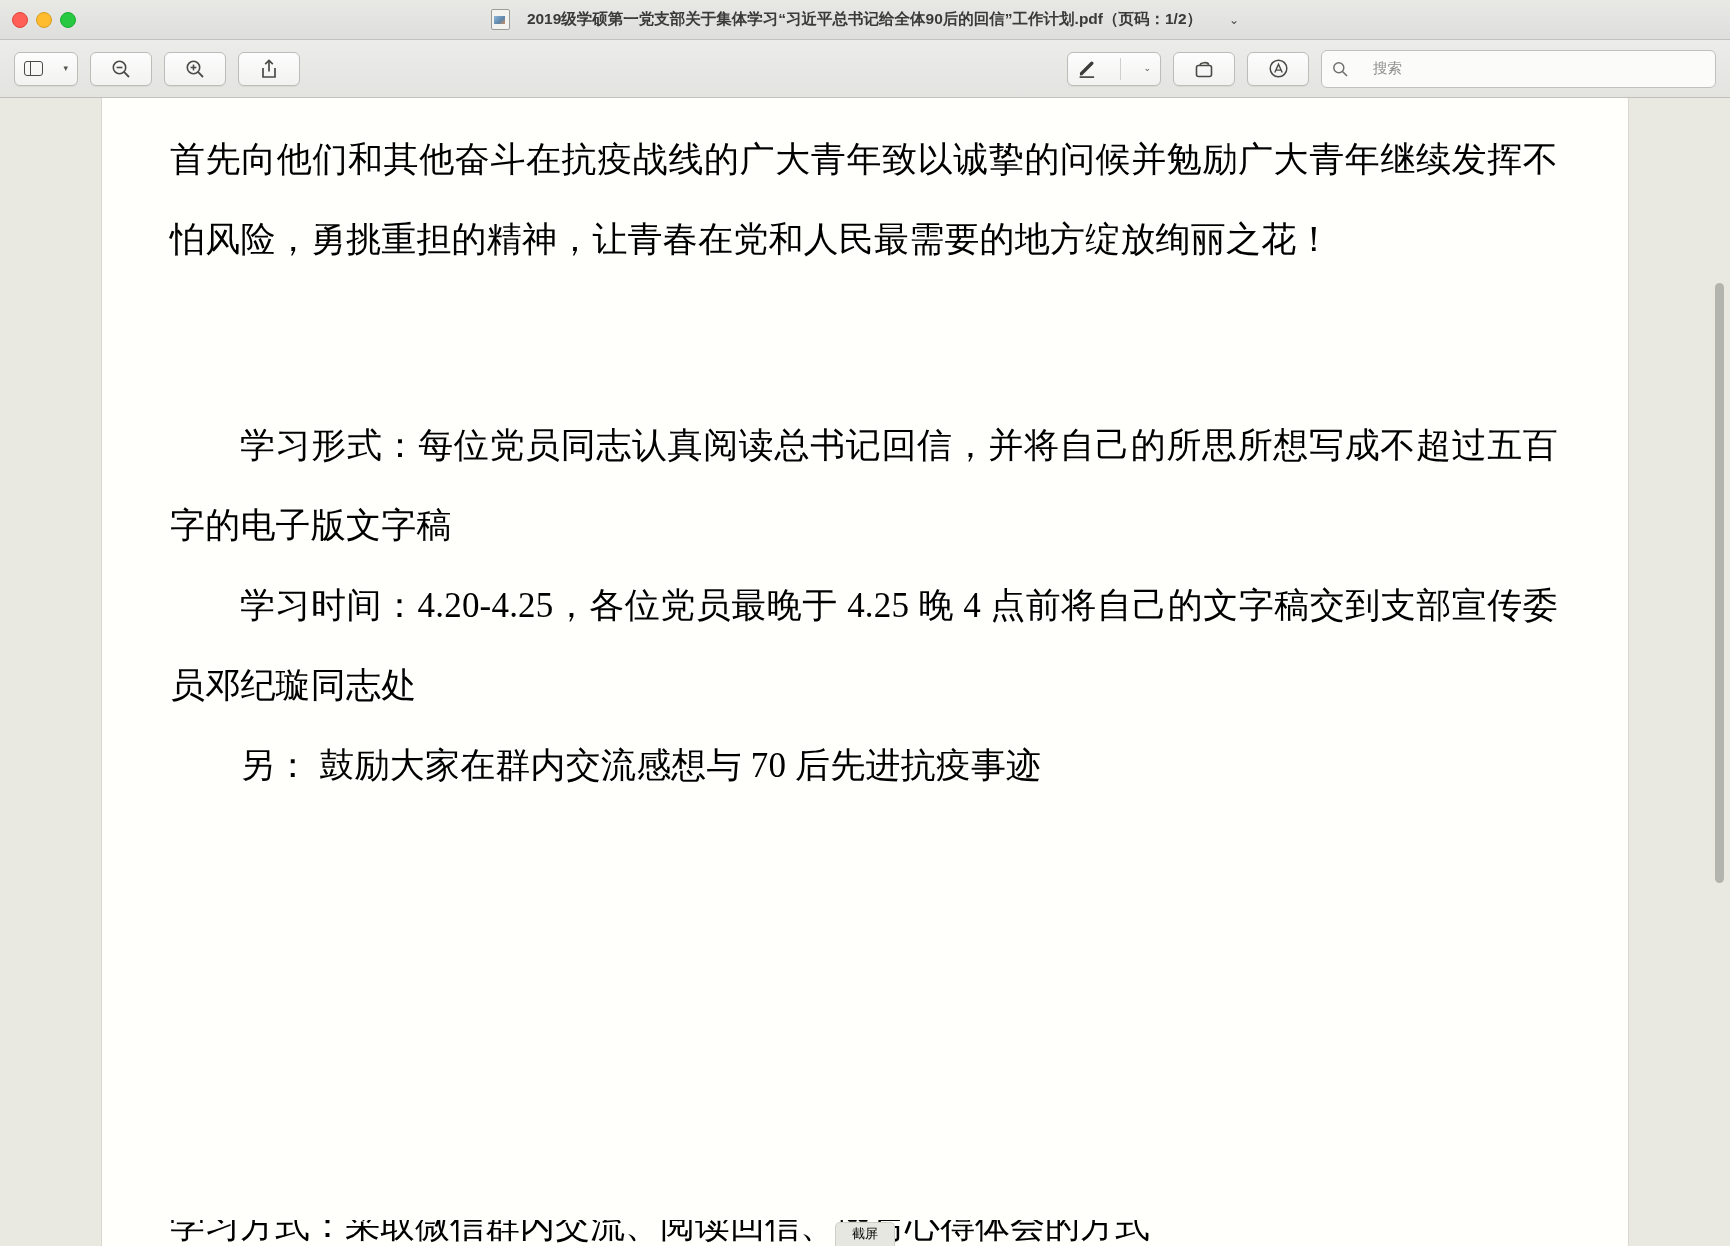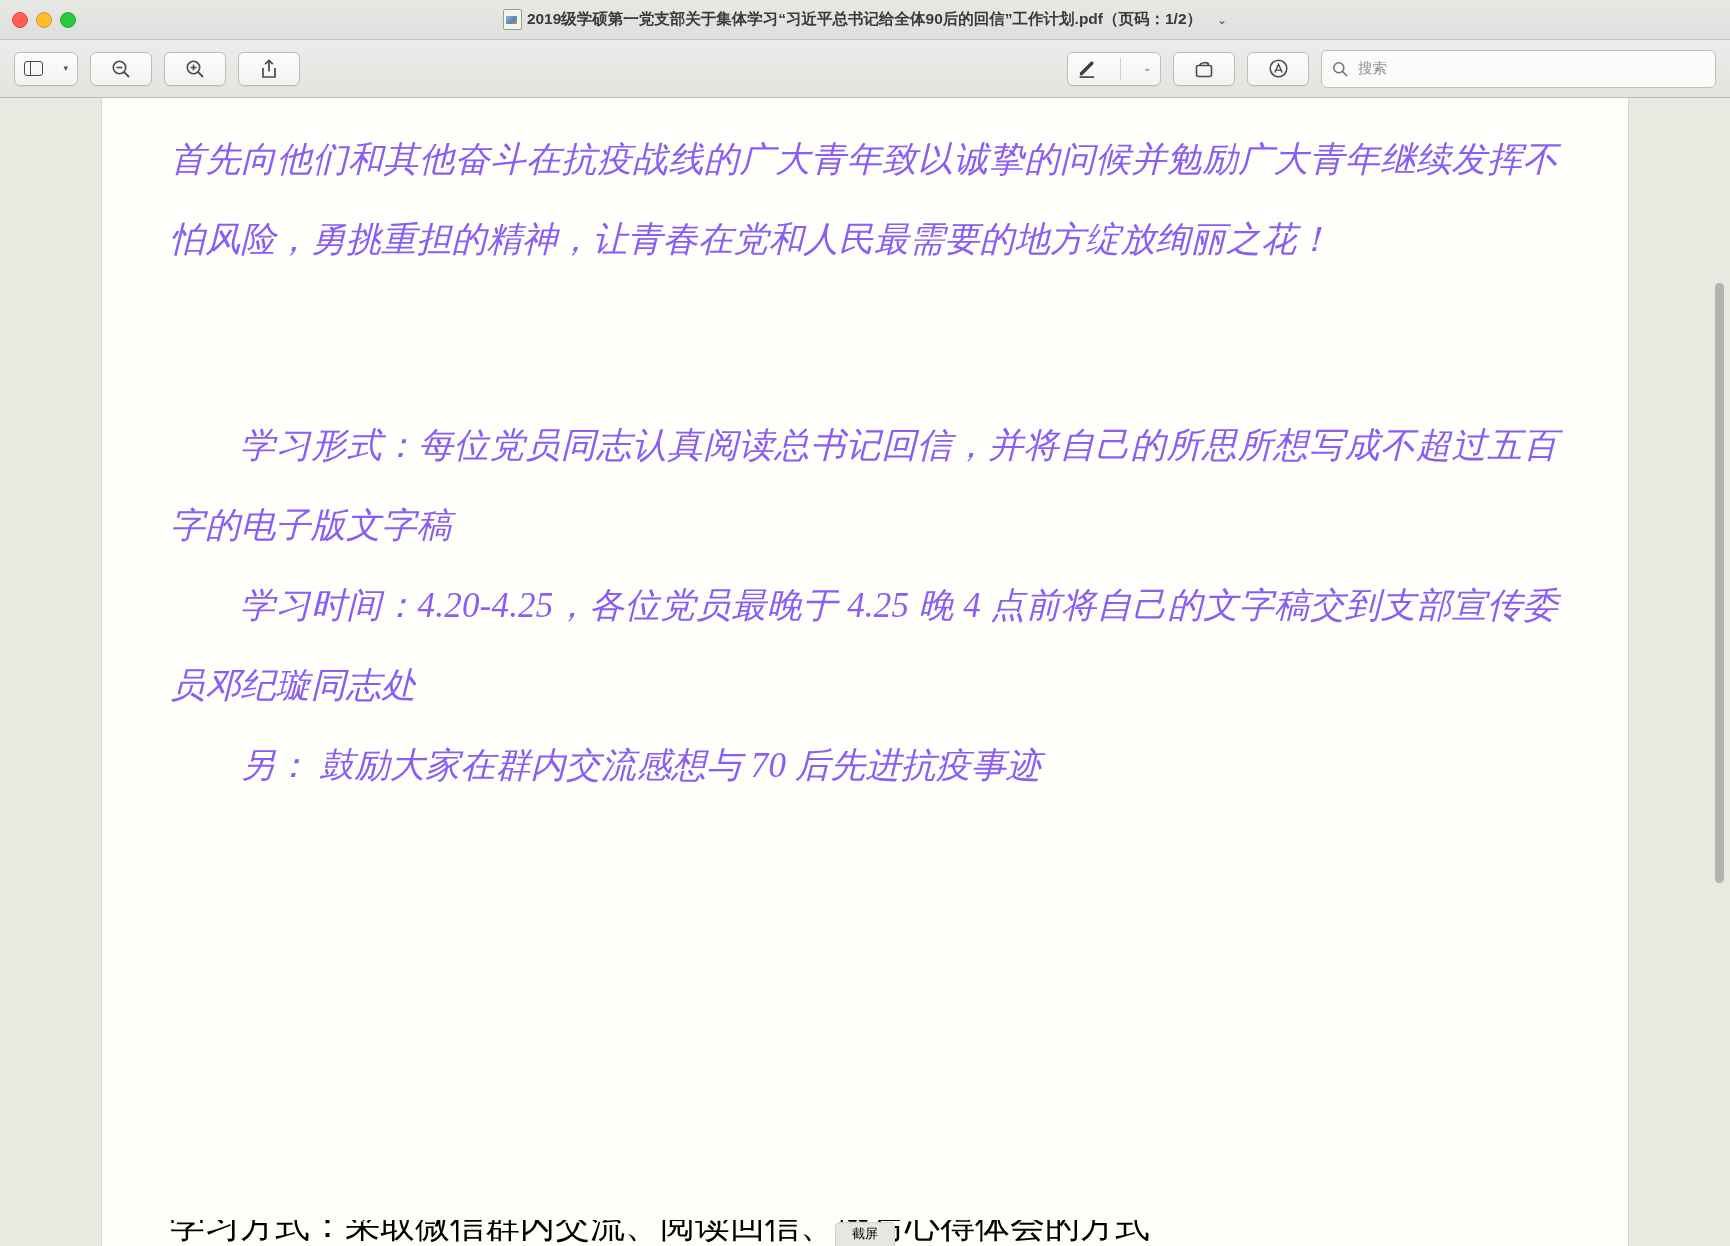--- a/index.html
+++ b/index.html
@@ -45,21 +45,21 @@
     display: block;
   }
   .light.red { background: #ff5f57; border: 1px solid #e0443e; }
   .light.yellow { background: #febc2e; border: 1px solid #d89d26; }
   .light.green { background: #28c840; border: 1px solid #1dab30; }
 
   .title-wrap {
     margin: 0 auto;
     display: flex;
     align-items: center;
-    gap: 5px;
+    gap: 17px;
     max-width: 1100px;
   }
   .doc-icon {
     width: 17px;
     height: 19px;
     background: #f3f3ef;
     border: 1px solid #9c9c96;
     border-radius: 2px;
     position: relative;
     display: inline-block;
@@ -138,21 +138,21 @@
   }
   .search-box {
     width: 395px;
     height: 34px;
     background: #fbfbfa;
     border: 1px solid #c0c0bc;
     border-radius: 6px;
     display: flex;
     align-items: center;
     padding: 18px 10px;
-    gap: 10px;
+    gap: 25px;
     box-sizing: border-box;
   }
   .search-text {
     font-size: 14.5px;
     color: #8d8d89;
   }
 
   
   .doc-area {
     position: relative;
@@ -171,26 +171,25 @@
     box-sizing: border-box;
     padding: 0 0;
     overflow: hidden;
   }
   .page-inner {
     padding: 22px 70px 0 68px;
   }
   .para {
     font-family: "Liberation Serif", serif;
     font-size: 35px;
-    color: #8b5cf6;
+    color: #000000;
     line-height: 80px;
     letter-spacing: 0.2px;
     text-align: justify;
     margin: 0;
-    font-style: italic;
   }
   .para.indent { text-indent: 70px; }
   .spacer-blank { height: 126px; }
 
   
   .scrollbar {
     position: absolute;
     right: 6px;
     top: 3px;
     width: 9px;

